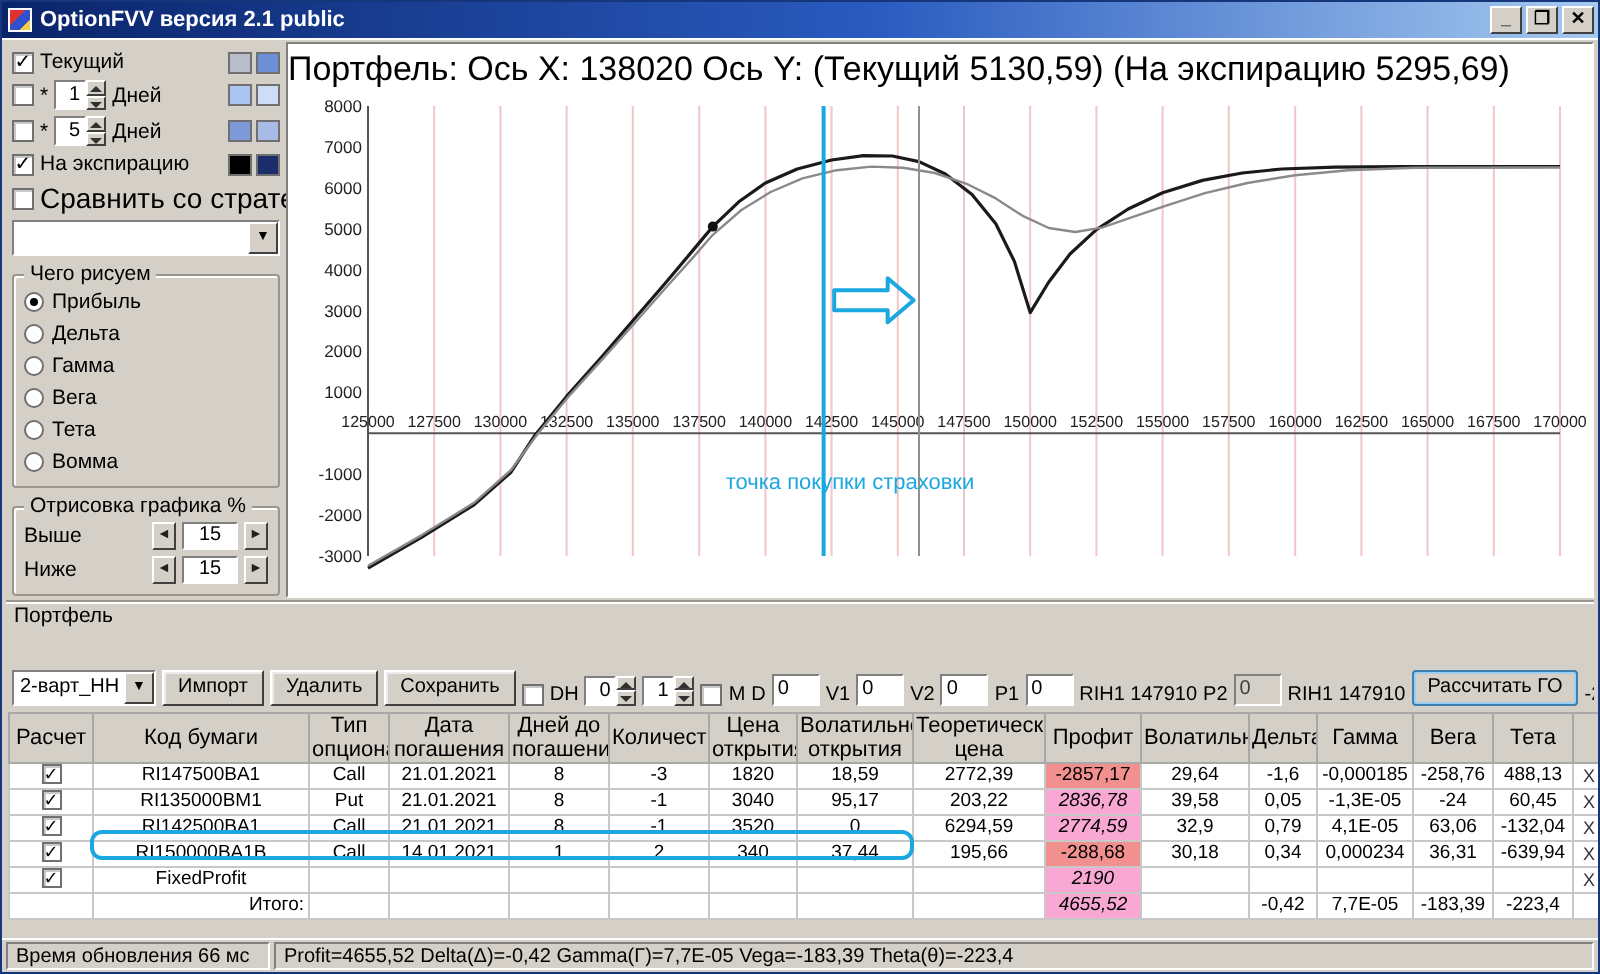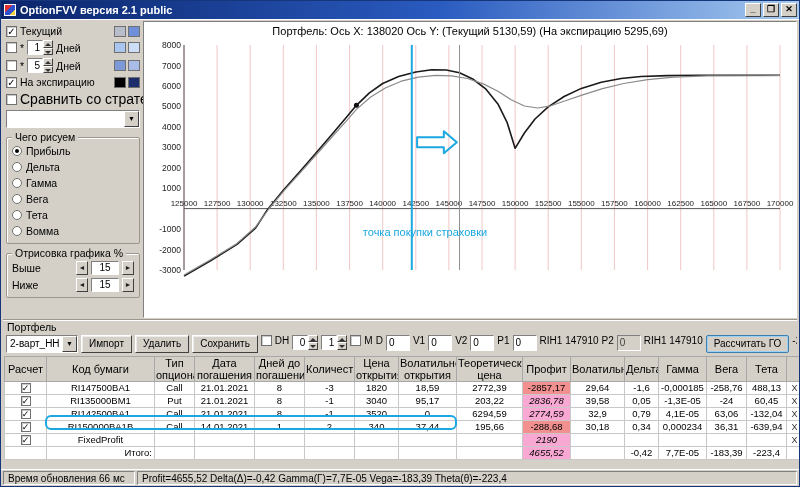--- a/index.html
+++ b/index.html
@@ -32,26 +32,26 @@
 .tri-up::after{border-bottom:3px solid #303030;}
 .tri-dn::after{border-top:3px solid #303030;}
 .groupbox{border:1px solid #9a968e;border-radius:2px;margin:9px 0 4px;padding:7px 5px 2px;position:relative;box-shadow:inset 1px 1px 0 #fff;}
 .groupbox .legend{position:absolute;top:-7px;left:5px;background:#d4d0c8;padding:0 3px;font-size:10.5px;}
 .radio-row{display:flex;align-items:center;gap:4px;margin-bottom:4px;}
 .arrbtn{width:12px;height:14px;background:#d4d0c8;border:1px solid;border-color:#fff #404040 #404040 #fff;font-size:7px;line-height:12px;text-align:center;color:#202020;flex:0 0 auto;}
 .numbox{width:28px;height:14px;background:#fff;border:1px solid;border-color:#808080 #fff #fff #808080;font-size:10px;text-align:center;line-height:12px;}
 .tin{height:16px;width:24px;background:#fff;border:1px solid;border-color:#808080 #fff #fff #808080;font-size:10px;padding:0 2px;font-family:"Liberation Sans",sans-serif;}
 .tin.gray{background:#d4d0c8;color:#404040;}
 .chartpanel{flex:1;background:#fff;border:1px solid;border-color:#808080 #fff #fff #808080;margin:1px 2px 1px 0;display:flex;flex-direction:column;min-width:0;}
-.chart-title{text-align:center;font-size:11px;padding-top:3px;color:#000;flex:0 0 auto;}
+.chart-title{font-size:17px;padding-top:3px;color:#000;flex:0 0 auto;}
 .chart-box{flex:1;position:relative;overflow:hidden;}
 svg text{font-family:"Liberation Sans",sans-serif;}
 .portfolio{flex:0 0 auto;padding:0 2px;}
 .plabel{font-size:10.5px;padding:1px 0 1px 4px;border-top:1px solid #9a968e;box-shadow:inset 0 1px 0 #fff;}
-.ptoolbar{display:flex;align-items:flex-start;gap:3px;padding:1px 2px 3px 3px;white-space:nowrap;overflow:hidden;}
+.ptoolbar{display:flex;align-items:flex-end;gap:3px;padding:1px 2px 3px 3px;white-space:nowrap;overflow:hidden;margin-top:19px;}
 .combo{width:72px;height:18px;background:#fff;border:1px solid;border-color:#808080 #fff #fff #808080;display:flex;align-items:center;font-size:10px;flex:0 0 auto;}
 .combo.small{width:60px;}
 .combo .combo-val{flex:1;padding-left:3px;overflow:hidden;}
 .combo .combo-btn{width:15px;height:16px;background:#d4d0c8;border:1px solid;border-color:#fff #404040 #404040 #fff;font-size:7px;text-align:center;line-height:14px;}
 .btn{height:18px;background:#d4d0c8;border:1px solid;border-color:#fff #404040 #404040 #fff;box-shadow:inset 1px 1px 0 #ececec;font-size:10px;padding:0 7px;font-family:"Liberation Sans",sans-serif;flex:0 0 auto;}
 .btn.primary{border:1px solid #3c7fb1;box-shadow:inset 0 0 0 1px #9ecef0;border-radius:2px;}
 .flabel{font-size:10px;flex:0 0 auto;}
 .go-value{font-size:10px;flex:0 0 auto;}
 .tablewrap{position:relative;margin:0 1px;}
 table{border-collapse:collapse;table-layout:fixed;width:796px;background:#fff;}

